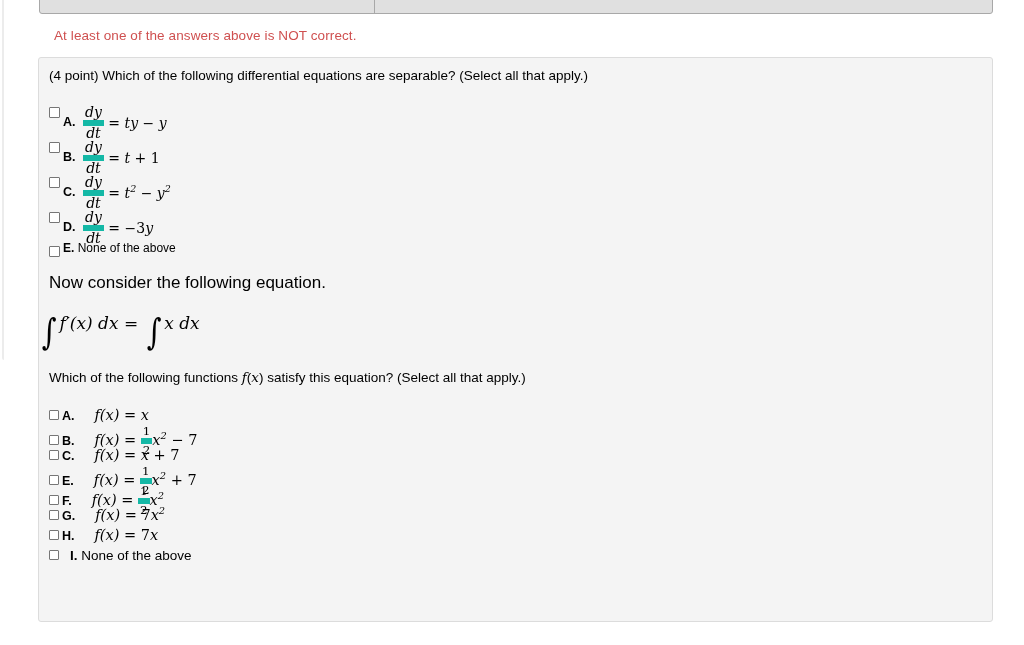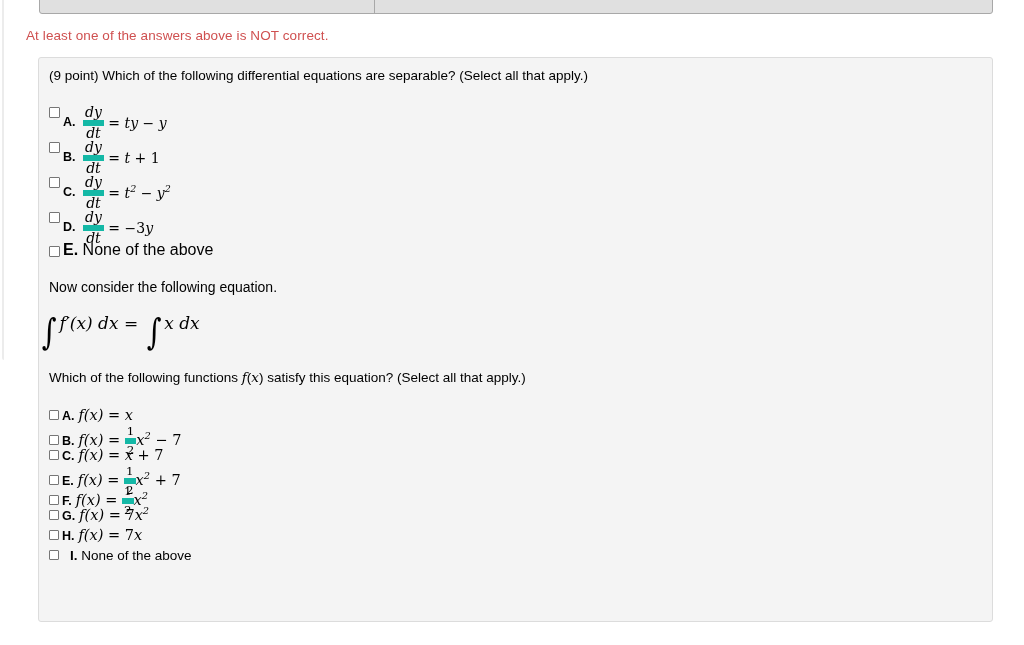--- a/index.html
+++ b/index.html
@@ -44,21 +44,21 @@
     left: 334px;
     top: 0;
     width: 1px;
     height: 100%;
     background: #a8a8a8;
   }
 
   
   .warning {
     position: absolute;
-    left: 26px;
+    left: 54px;
     top: 28px;
     font-size: 13.5px;
     color: #cf5050;
     letter-spacing: 0.1px;
     white-space: nowrap;
   }
 
   
   .problem-box {
     position: absolute;
@@ -164,33 +164,33 @@
   }
   .dq-row.last .cb {
     position: absolute;
     left: 0;
     top: 2px;
   }
   .dq-row.last .plain {
     position: absolute;
     left: 14px;
     top: -3px;
-    font-size: 16px;
+    font-size: 12px;
     white-space: nowrap;
   }
   .dq-row.last .plain b {
     font-weight: bold;
   }
 
   
   .consider {
     position: absolute;
     left: 10px;
-    top: 221px;
-    font-size: 14px;
+    top: 215px;
+    font-size: 17px;
     white-space: nowrap;
   }
   .display-eq {
     position: absolute;
     left: 0;
     top: 255px;
     width: 100%;
     text-align: left;
     font-size: 17px;
     white-space: nowrap;
@@ -230,42 +230,42 @@
     position: relative;
     top: -1px;
   }
   .fx-letter {
     font-size: 12.5px;
     font-weight: bold;
     margin-left: 3px;
   }
   .fx-eq {
     font-size: 14.5px;
-    margin-left: 4px;
+    margin-left: 20px;
   }
   .fx-plain {
     font-size: 13.5px;
     margin-left: 11px;
   }
   .fx-plain b { font-weight: bold; }
 </style>
 </head>
 <body>
 
 <div class="page-panel-edge"></div>
 
 <div class="top-bar">
   <div class="top-bar-divider"></div>
 </div>
 
 <div class="warning">At least one of the answers above is NOT correct.</div>
 
 <div class="problem-box">
 
-  <div class="prompt">(9 point) Which of the following differential equations are separable? (Select all that apply.)</div>
+  <div class="prompt">(4 point) Which of the following differential equations are separable? (Select all that apply.)</div>
 
   <div class="dq-list">
 
     <div class="dq-row">
       <input type="checkbox" class="cb" style="">
       <span class="dq-letter">A.</span>
       <span class="dq-eq math"><span class="frac"><span class="top">dy</span><span class="bot">dt</span></span> <span class="op">=</span> ty <span class="op">−</span> y</span>
     </div>
 
     <div class="dq-row">

